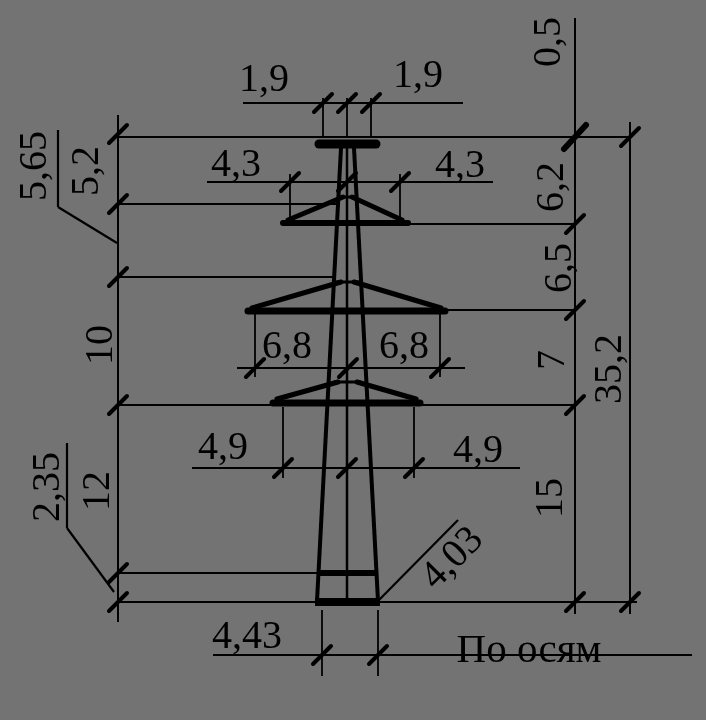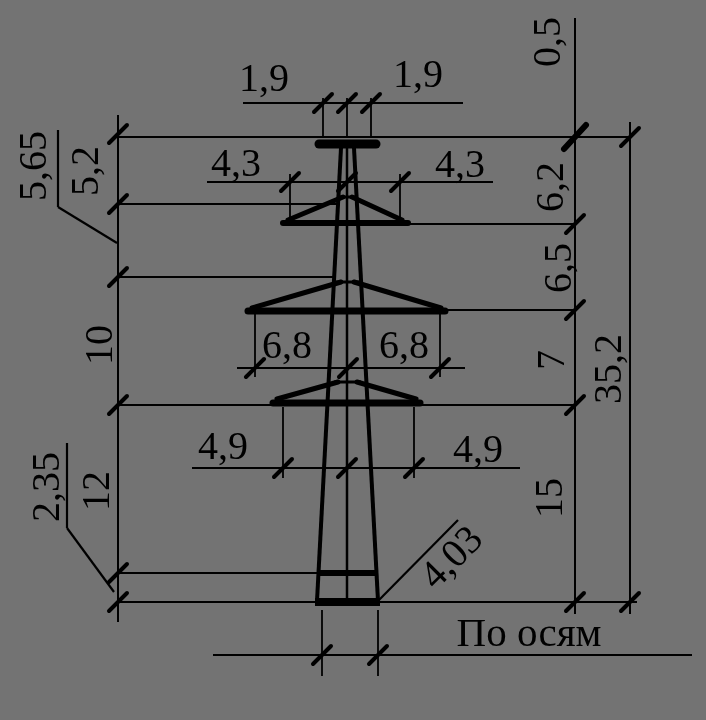--- a/index.html
+++ b/index.html
@@ -14,21 +14,21 @@
   .lbl{
     position:absolute;
     font-size:40px;
     line-height:1;
     color:#000;
     white-space:nowrap;
     transform:translate(-50%,-50%);
   }
   .lbl.rot{ transform:translate(-50%,-50%) rotate(-90deg); }
   .lbl.rot45{ transform:translate(-50%,-50%) rotate(-45deg); }
-  .lbl.caption{ font-size:41px; }
+  .lbl.caption{ font-size:41px;margin-top:16px; }
 </style>
 </head>
 <body>
 
 <div id="canvas">
 
   <svg id="drawing-svg" width="706" height="720" viewBox="0 0 706 720">
 
     <g stroke="#000" stroke-width="2">
       <line x1="118" y1="115" x2="118" y2="622"></line>
@@ -150,20 +150,21 @@
   </svg>
 
   <div class="lbl" style="left:264px;top:78px">1,9</div>
   <div class="lbl" style="left:418px;top:74px">1,9</div>
   <div class="lbl" style="left:236px;top:163px">4,3</div>
   <div class="lbl" style="left:460px;top:164px">4,3</div>
   <div class="lbl" style="left:287px;top:345px">6,8</div>
   <div class="lbl" style="left:404px;top:345px">6,8</div>
   <div class="lbl" style="left:223px;top:446px">4,9</div>
   <div class="lbl" style="left:478px;top:449px">4,9</div>
+  <div class="lbl" style="left:247px;top:635px">4,43</div>
   <div class="lbl rot45" style="left:451px;top:557px">4,03</div>
 
   <div class="lbl rot" style="left:85px;top:171px">5,2</div>
   <div class="lbl rot" style="left:33px;top:166px">5,65</div>
   <div class="lbl rot" style="left:99px;top:345px">10</div>
   <div class="lbl rot" style="left:96px;top:491px">12</div>
   <div class="lbl rot" style="left:46px;top:487px">2,35</div>
 
   <div class="lbl rot" style="left:547px;top:42px">0,5</div>
   <div class="lbl rot" style="left:550px;top:187px">6,2</div>

